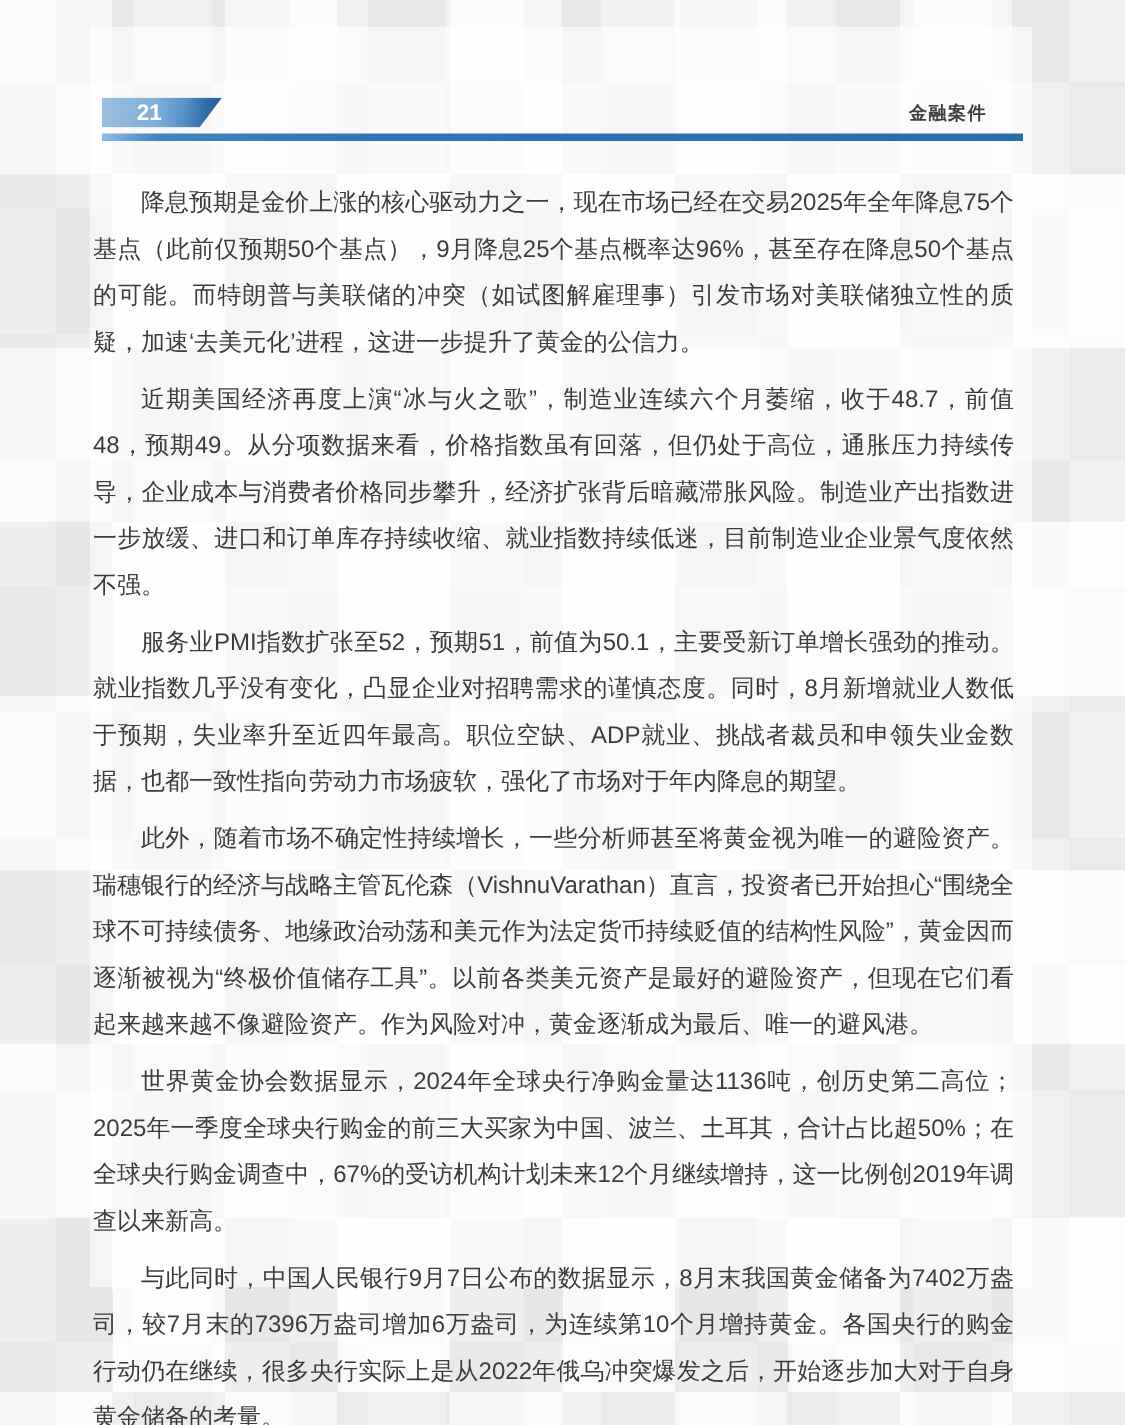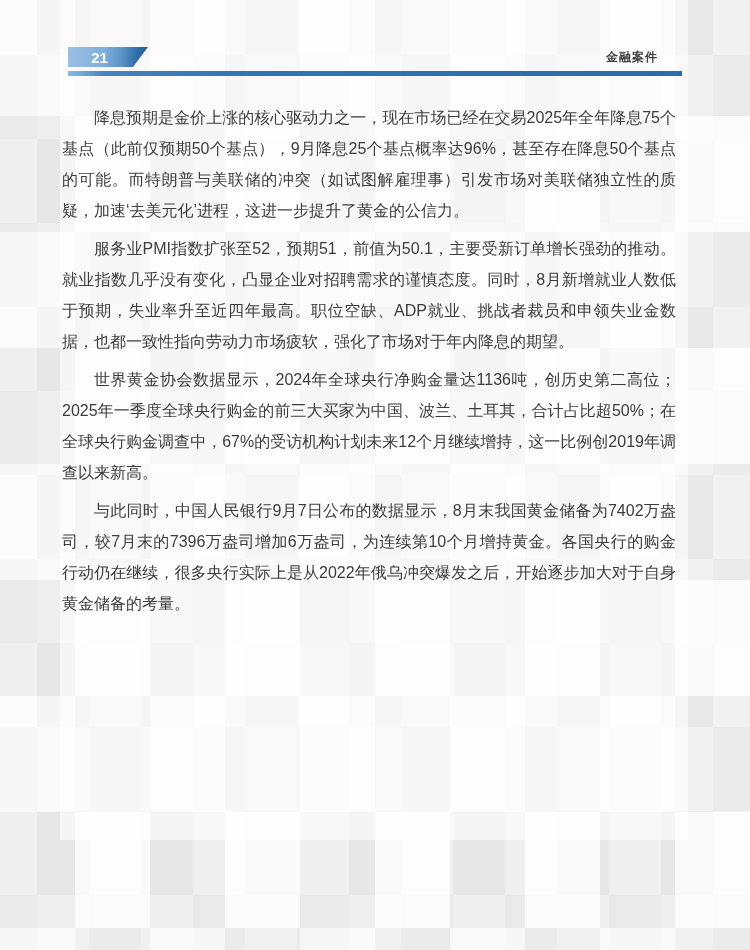--- a/index.html
+++ b/index.html
@@ -24,21 +24,21 @@
         rgba(255,255,255,0.70) 0 25%, rgba(219,219,219,0.30) 25% 50%,
         rgba(255,255,255,0.45) 50% 75%, rgba(224,224,224,0.28) 75% 100%),
       conic-gradient(from 90deg at 50% 50%,
         rgba(255,255,255,0.45) 0 25%, rgba(216,216,216,0.22) 25% 50%,
         rgba(252,252,252,0.35) 50% 75%, rgba(228,228,228,0.20) 75% 100%);
     background-size:150px 232px,104px 168px;
     background-position:0 0,37px 55px;
   }
   
   .page{
-    position:absolute;left:60px;top:0;width:628px;height:840px;
+    position:absolute;left:60px;top:18px;width:628px;height:840px;
     background:rgba(255,255,255,0.58);
   }
   .page-header{padding-top:47px;}
   .header-row{
     display:flex;align-items:center;justify-content:space-between;height:20px;
   }
   .page-badge{
     margin-left:8px;width:80px;height:20px;
     clip-path:polygon(0 0,100% 0,calc(100% - 15px) 100%,0 100%);
     background:linear-gradient(97deg,
@@ -75,17 +75,19 @@
       <div class="page-badge">
         <span>21</span>
       </div>
       <div class="section-title">金融案件</div>
     </div>
     <div class="header-rule"></div>
   </header>
 
   <main class="body-text">
     <p>降息预期是金价上涨的核心驱动力之一，现在市场已经在交易2025年全年降息75个基点（此前仅预期50个基点），9月降息25个基点概率达96%，甚至存在降息50个基点的可能。而特朗普与美联储的冲突（如试图解雇理事）引发市场对美联储独立性的质疑，加速‘去美元化’进程，这进一步提升了黄金的公信力。</p>
+    <p>近期美国经济再度上演“冰与火之歌”，制造业连续六个月萎缩，收于48.7，前值48，预期49。从分项数据来看，价格指数虽有回落，但仍处于高位，通胀压力持续传导，企业成本与消费者价格同步攀升，经济扩张背后暗藏滞胀风险。制造业产出指数进一步放缓、进口和订单库存持续收缩、就业指数持续低迷，目前制造业企业景气度依然不强。</p>
     <p>服务业PMI指数扩张至52，预期51，前值为50.1，主要受新订单增长强劲的推动。就业指数几乎没有变化，凸显企业对招聘需求的谨慎态度。同时，8月新增就业人数低于预期，失业率升至近四年最高。职位空缺、ADP就业、挑战者裁员和申领失业金数据，也都一致性指向劳动力市场疲软，强化了市场对于年内降息的期望。</p>
+    <p>此外，随着市场不确定性持续增长，一些分析师甚至将黄金视为唯一的避险资产。瑞穗银行的经济与战略主管瓦伦森（VishnuVarathan）直言，投资者已开始担心“围绕全球不可持续债务、地缘政治动荡和美元作为法定货币持续贬值的结构性风险”，黄金因而逐渐被视为“终极价值储存工具”。以前各类美元资产是最好的避险资产，但现在它们看起来越来越不像避险资产。作为风险对冲，黄金逐渐成为最后、唯一的避风港。</p>
     <p>世界黄金协会数据显示，2024年全球央行净购金量达1136吨，创历史第二高位；2025年一季度全球央行购金的前三大买家为中国、波兰、土耳其，合计占比超50%；在全球央行购金调查中，67%的受访机构计划未来12个月继续增持，这一比例创2019年调查以来新高。</p>
     <p>与此同时，中国人民银行9月7日公布的数据显示，8月末我国黄金储备为7402万盎司，较7月末的7396万盎司增加6万盎司，为连续第10个月增持黄金。各国央行的购金行动仍在继续，很多央行实际上是从2022年俄乌冲突爆发之后，开始逐步加大对于自身黄金储备的考量。</p>
   </main>
 </div>
 
 </body></html>

